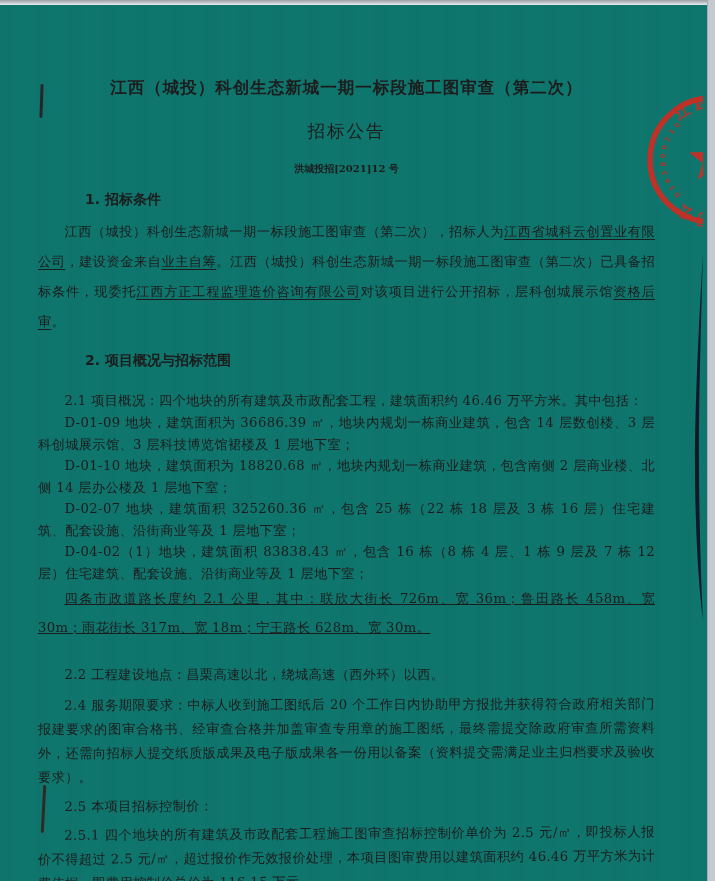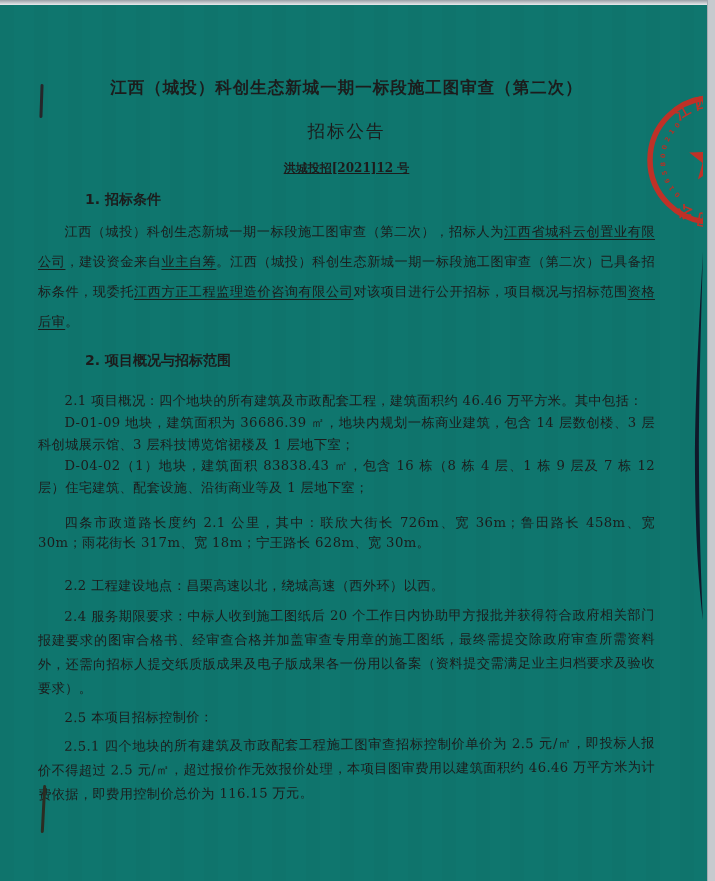--- a/index.html
+++ b/index.html
@@ -26,35 +26,34 @@
   }
   .doc-title{
     text-align:center;font-weight:bold;font-size:16.5px;line-height:20px;
     letter-spacing:1px;
   }
   .doc-subtitle{
     text-align:center;font-weight:normal;font-size:17.5px;line-height:19px;
     margin-top:24px;letter-spacing:2px;
   }
   .doc-number{
-    text-align:center;font-weight:bold;font-size:12px;line-height:15px;
+    text-align:center;font-weight:bold;font-size:10px;line-height:15px;
     margin-top:20px;
-    text-decoration:underline;
   }
   .sec-heading{
     font-weight:bold;font-size:14px;line-height:15px;margin-top:16px;
     font-family:"DejaVu Sans","Liberation Sans",sans-serif;
     margin-left:47px;
   }
   p{margin:0;font-size:13.2px;letter-spacing:0.4px;text-align:justify;}
   .indent{text-indent:2em;}
   .p1{margin-top:10px;line-height:30px;}
   .p21{margin-top:22px;line-height:22px;}
   .dblock{line-height:21.5px;}
-  .roads{margin-top:15px;line-height:20px;}
+  .roads{margin-top:0;line-height:29px;text-decoration:underline;}
   .p22{margin-top:22px;line-height:21.5px;}
   .p23{margin-top:7px;line-height:21.5px;}
   .p24{margin-top:7px;line-height:24px;transform:rotate(-0.15deg);}
   .p25{margin-top:6px;line-height:21.5px;transform:rotate(-0.2deg);}
   .p251{margin-top:6px;line-height:24px;transform:rotate(-0.35deg);}
   .u{text-decoration:underline;text-underline-offset:3px;text-decoration-thickness:1px;}
   
   .stamp-clip{position:absolute;left:641px;top:92px;width:62px;height:142px;overflow:hidden;}
   
   .fold{position:absolute;left:690px;top:248px;}
@@ -68,25 +67,27 @@
 <body>
 
 <div class="scan">
 
   <div class="content">
     <div class="doc-title">江西（城投）科创生态新城一期一标段施工图审查（第二次）</div>
     <div class="doc-subtitle">招标公告</div>
     <div class="doc-number">洪城投招[2021]12 号</div>
 
     <div class="sec-heading">1. 招标条件</div>
-    <p class="p1 indent"><span>江西（城投）科创生态新城一期一标段施工图审查（第二次），招标人为</span><span class="u">江西省城科云创置业有限公司</span><span>，建设资金来自</span><span class="u">业主自筹</span><span>。江西（城投）科创生态新城一期一标段施工图审查（第二次）已具备招标条件，现委托</span><span class="u">江西方正工程监理造价咨询有限公司</span><span>对该项目进行公开招标，项目概况与招标范围</span><span class="u">资格后审</span><span>。</span></p>
+    <p class="p1 indent"><span>江西（城投）科创生态新城一期一标段施工图审查（第二次），招标人为</span><span class="u">江西省城科云创置业有限公司</span><span>，建设资金来自</span><span class="u">业主自筹</span><span>。江西（城投）科创生态新城一期一标段施工图审查（第二次）已具备招标条件，现委托</span><span class="u">江西方正工程监理造价咨询有限公司</span><span>对该项目进行公开招标，层科创城展示馆</span><span class="u">资格后审</span><span>。</span></p>
 
     <div class="sec-heading">2. 项目概况与招标范围</div>
     <p class="p21 indent">2.1 项目概况：四个地块的所有建筑及市政配套工程，建筑面积约 46.46 万平方米。其中包括：</p>
     <p class="dblock indent">D-01-09 地块，建筑面积为 36686.39 ㎡，地块内规划一栋商业建筑，包含 14 层数创楼、3 层科创城展示馆、3 层科技博览馆裙楼及 1 层地下室；</p>
+    <p class="dblock indent">D-01-10 地块，建筑面积为 18820.68 ㎡，地块内规划一栋商业建筑，包含南侧 2 层商业楼、北侧 14 层办公楼及 1 层地下室；</p>
+    <p class="dblock indent">D-02-07 地块，建筑面积 325260.36 ㎡，包含 25 栋（22 栋 18 层及 3 栋 16 层）住宅建筑、配套设施、沿街商业等及 1 层地下室；</p>
     <p class="dblock indent">D-04-02（1）地块，建筑面积 83838.43 ㎡，包含 16 栋（8 栋 4 层、1 栋 9 层及 7 栋 12 层）住宅建筑、配套设施、沿街商业等及 1 层地下室；</p>
     <p class="roads indent">四条市政道路长度约 2.1 公里，其中：联欣大街长 726m、宽 36m；鲁田路长 458m、宽 30m；雨花街长 317m、宽 18m；宁王路长 628m、宽 30m。</p>
     <p class="p22 indent">2.2 工程建设地点：昌栗高速以北，绕城高速（西外环）以西。</p>
     <p class="p24 indent">2.4 服务期限要求：中标人收到施工图纸后 20 个工作日内协助甲方报批并获得符合政府相关部门报建要求的图审合格书、经审查合格并加盖审查专用章的施工图纸，最终需提交除政府审查所需资料外，还需向招标人提交纸质版成果及电子版成果各一份用以备案（资料提交需满足业主归档要求及验收要求）。</p>
     <p class="p25 indent">2.5 本项目招标控制价：</p>
     <p class="p251 indent">2.5.1 四个地块的所有建筑及市政配套工程施工图审查招标控制价单价为 2.5 元/㎡，即投标人报价不得超过 2.5 元/㎡，超过报价作无效报价处理，本项目图审费用以建筑面积约 46.46 万平方米为计费依据，即费用控制价总价为 116.15 万元。</p>
 
   </div>
 
   <div class="stamp-clip">

